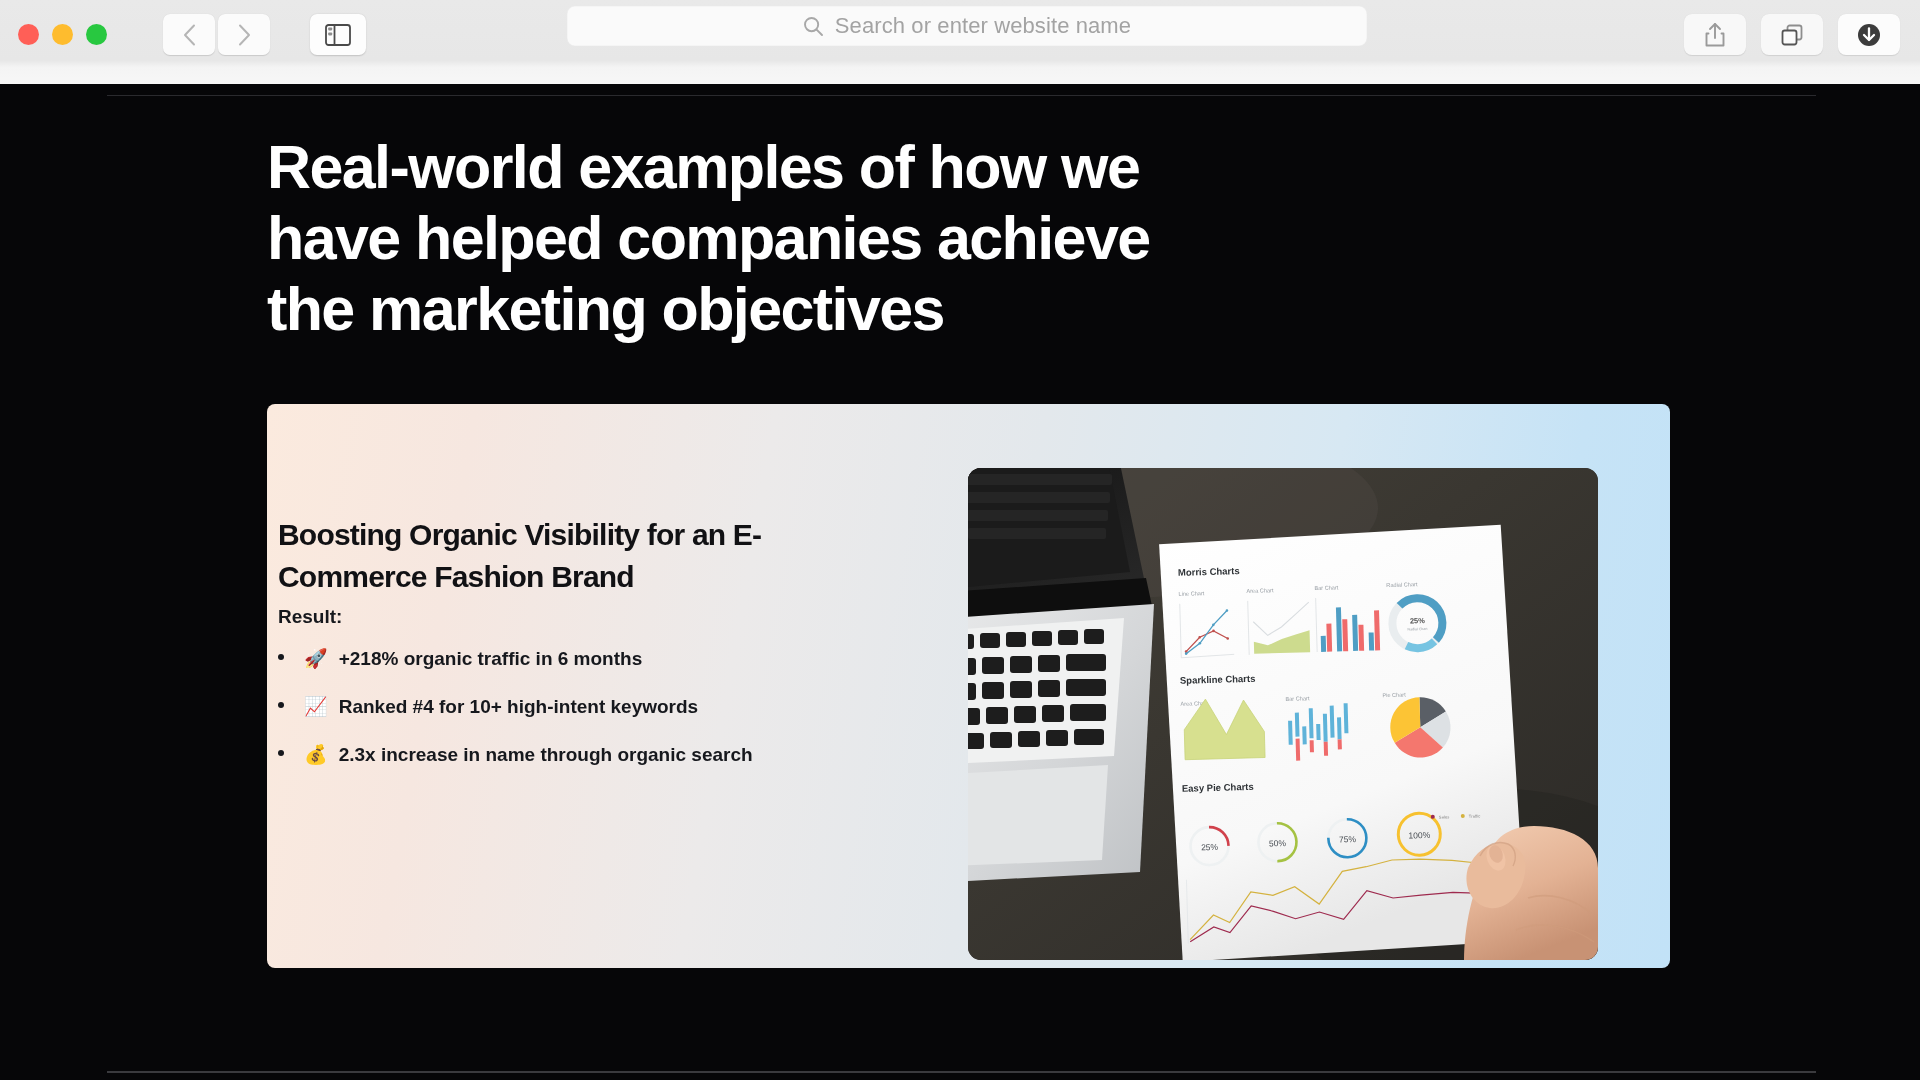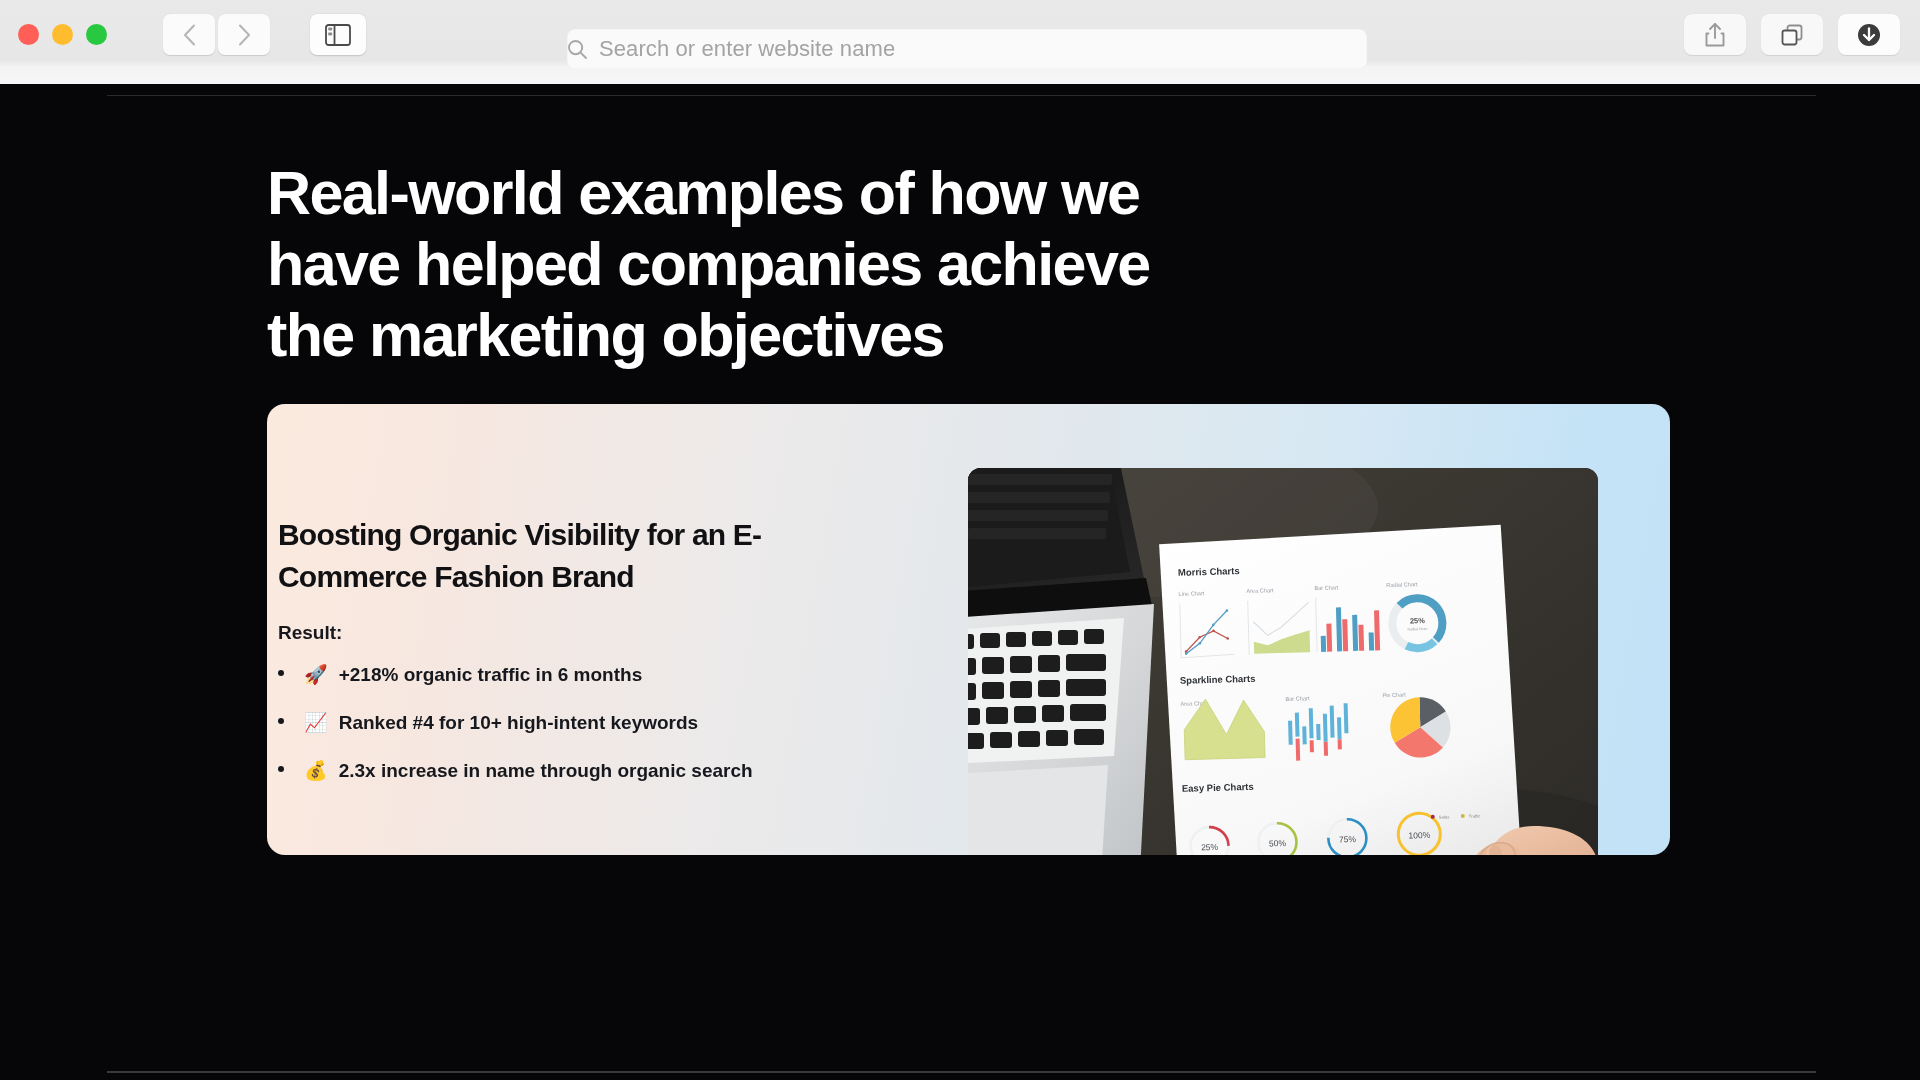--- a/index.html
+++ b/index.html
@@ -57,28 +57,29 @@
     left: 310px;
     width: 56px; height: 41px;
     background: #fdfdfd;
     border-radius: 7px;
     display: flex; align-items: center; justify-content: center;
     box-shadow: 0 0.5px 1.5px rgba(0,0,0,0.16);
   }
 
   .address-bar {
     position: absolute;
-    top: 29px;
+    top: 6px;
     left: 567px;
     width: 800px;
     height: 40px;
     background: #fafafa;
     border-radius: 8px;
     display: flex;
     align-items: center;
+    justify-content: center;
     gap: 11px;
     box-shadow: inset 0 0 0 0.5px rgba(0,0,0,0.045);
   }
   .address-placeholder {
     font-size: 22px;
     color: #a3a3a3;
     font-family: "Liberation Sans", sans-serif;
     letter-spacing: 0.1px;
   }
 
@@ -129,31 +130,30 @@
     position: absolute;
     top: 48px;
     left: 267px;
     width: 980px;
     font-size: 61px;
     line-height: 71px;
     font-weight: 700;
     color: #ffffff;
     letter-spacing: -1.6px;
     font-family: "Liberation Sans", sans-serif;
-    margin-top: 26px;
   }
 
   
   .case-card {
     position: absolute;
     top: 320px;
     left: 267px;
     width: 1403px;
-    height: 451px;
-    border-radius: 18px;
+    height: 564px;
+    border-radius: 8px;
     background: linear-gradient(100deg,
         #fbeade 0%,
         #f6e7e0 14%,
         #eceaea 34%,
         #e3e8ec 52%,
         #d7e8f3 72%,
         #c6e3f6 88%,
         #c2e2f7 100%);
     overflow: hidden;
   }
@@ -178,21 +178,21 @@
   .card-body {
     margin-top: 20px;
     font-size: 19px;
     line-height: 31px;
     color: #5e6674;
     width: 490px;
     font-weight: 400;
   }
 
   .result-label {
-    margin-top: 24px;
+    margin-top: 8px;
     font-size: 19px;
     font-weight: 700;
     color: #16181d;
   }
 
   .result-list {
     margin-top: 18px;
     list-style: none;
   }
   .result-item {

